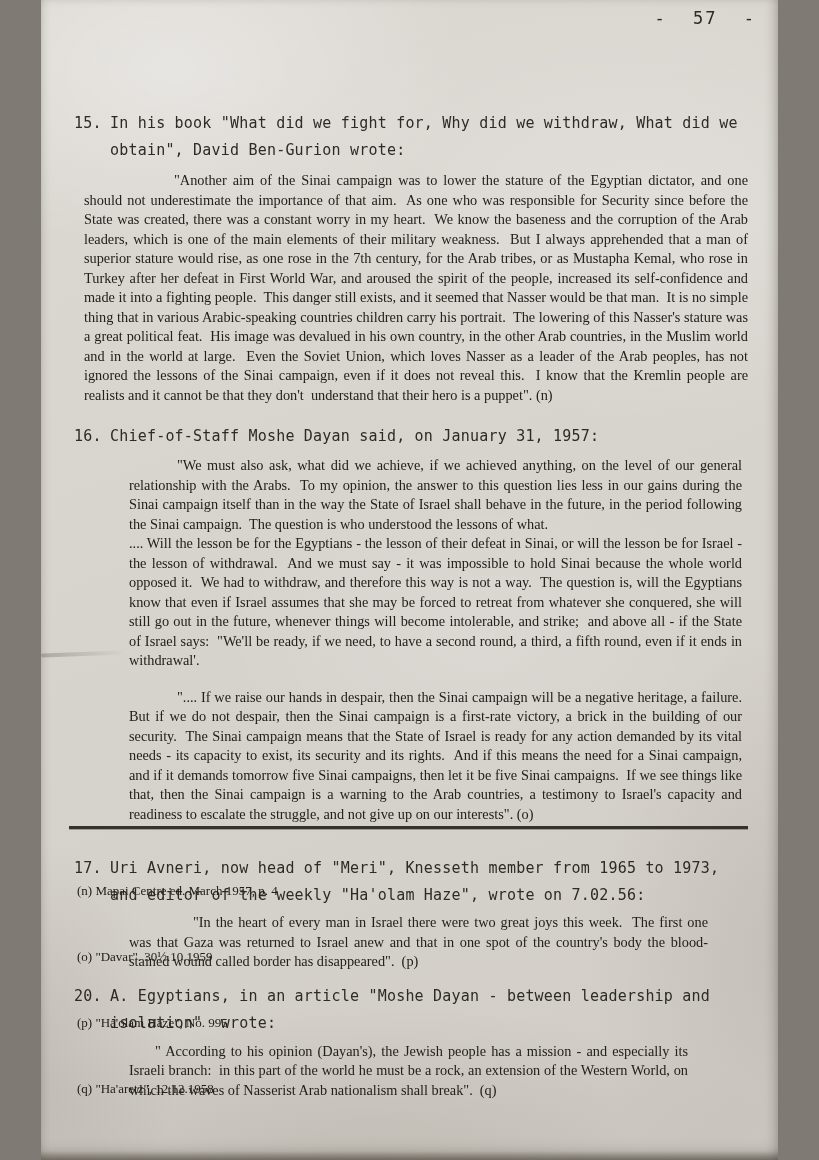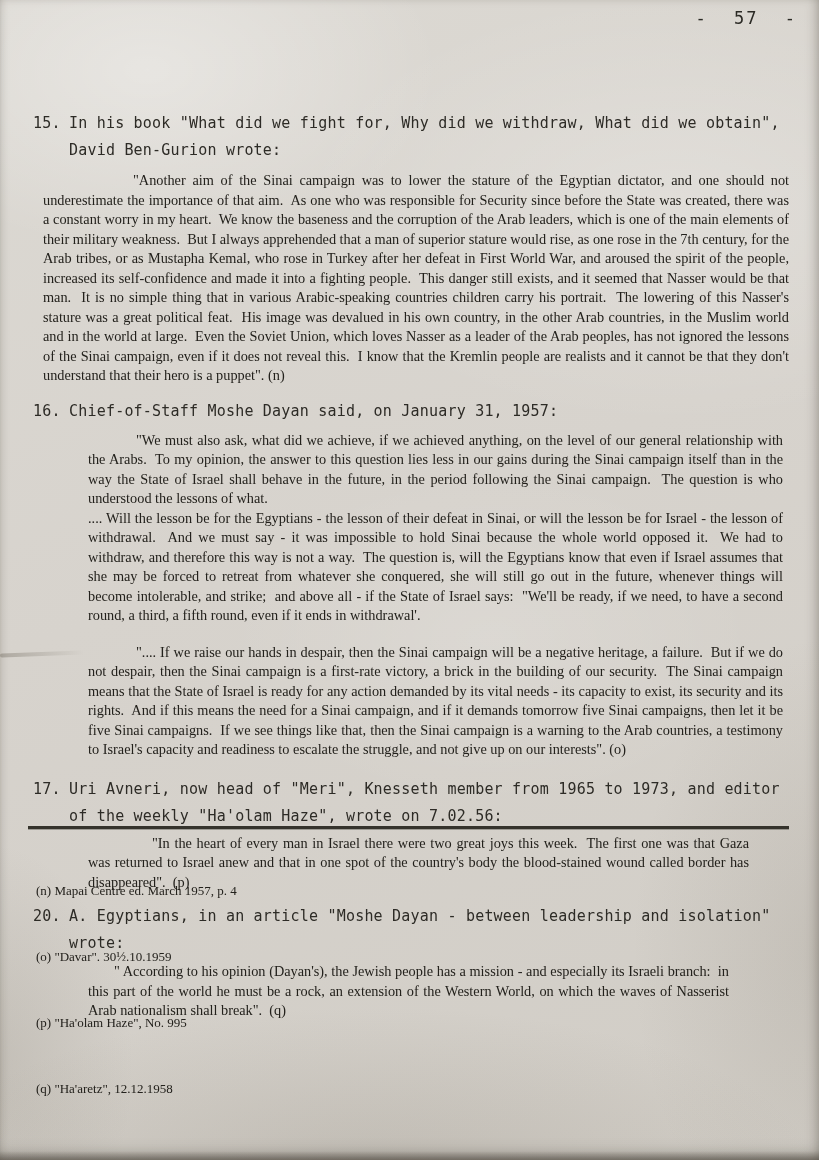--- a/index.html
+++ b/index.html
@@ -1,18 +1,18 @@
 <!DOCTYPE html>
 <html><head>
 <meta charset="utf-8">
 <style>
   html,body { margin:0; padding:0; background:#7f7b74; }
   .page {
     position:relative;
-    width:819px; height:1160px;
+    width:737px; height:1160px;
     margin:0 auto;
     overflow:hidden;
     color:#22201b;
     background:
       radial-gradient(ellipse 420px 260px at 18% 6%, rgba(255,255,255,0.35), transparent 70%),
       radial-gradient(ellipse 520px 300px at 82% 18%, rgba(255,255,255,0.22), transparent 72%),
       radial-gradient(ellipse 380px 240px at 60% 55%, rgba(255,255,255,0.14), transparent 70%),
       radial-gradient(ellipse 600px 220px at 45% 101%, rgba(118,110,97,0.20), transparent 75%),
       radial-gradient(ellipse 260px 420px at 101% 82%, rgba(118,110,97,0.16), transparent 75%),
       radial-gradient(ellipse 200px 300px at -2% 92%, rgba(110,103,90,0.18), transparent 75%),
@@ -53,26 +53,26 @@
     font-family:"Liberation Serif", serif;
     font-size:14.3px; line-height:19.5px;
     color:#23211c;
   }
   .para { margin:0; text-align:justify; white-space:pre-wrap; }
 
   .sec-15 { margin-top:96px; }
   .sec-15 .sec-body { margin:7px 0 0 10px; }
   .sec-15 .para { text-indent:90px; }
 
-  .sec-16 { margin-top:12px; }
+  .sec-16 { margin-top:18px; }
   .sec-16 .sec-body { margin:6px 6px 0 55px; }
   .sec-16 .p-indent { text-indent:48px; }
   .sec-16 .p-gap { margin-top:17px; }
 
-  .sec-17 { margin-top:16px; }
+  .sec-17 { margin-top:31px; }
   .sec-17 .sec-body { margin:4px 40px 0 55px; }
   .sec-17 .para { text-indent:64px; }
 
   .sec-18 { margin-top:11px; }
   .sec-18 .sec-body { margin:5px 60px 0 55px; }
   .sec-18 .para { text-indent:26px; }
 
   .footer { position:absolute; left:22px; right:28px; bottom:16px; }
   .foot-rule {
     height:3px; background:#35332c; margin:0 2px 7px 6px;

